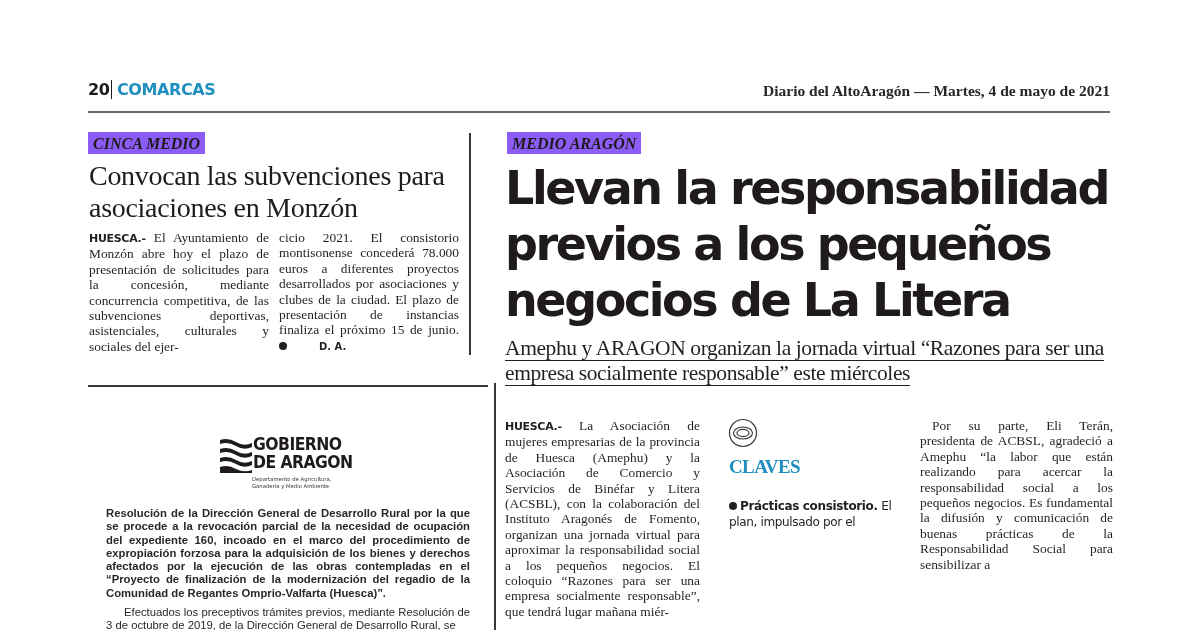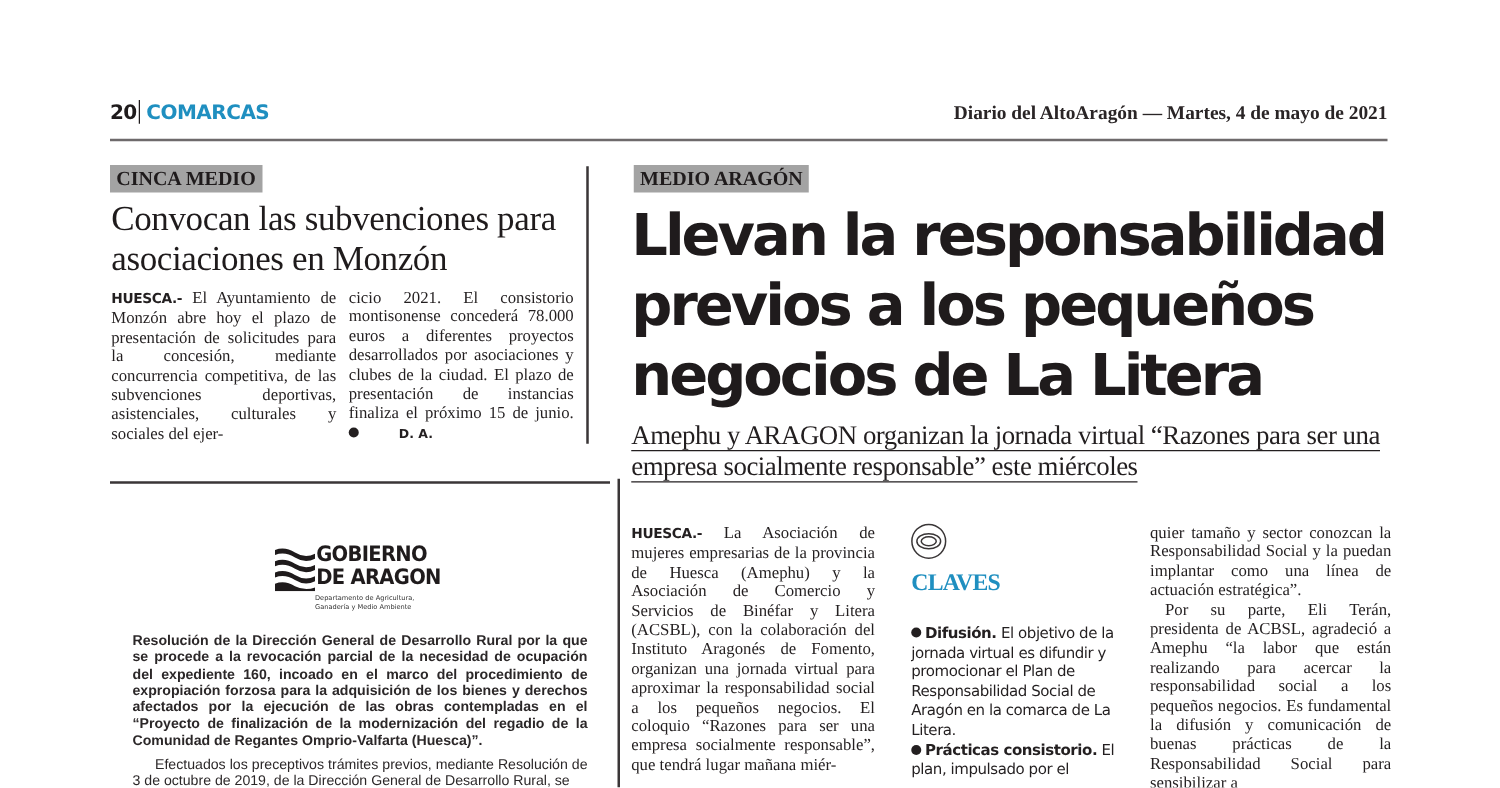--- a/index.html
+++ b/index.html
@@ -9,21 +9,21 @@
   .abs { position: absolute; }
 
   
   .page-num { left: 88px; top: 80px; font-family: "DejaVu Sans", sans-serif; font-weight: bold; font-size: 16px; color: #1f1b1c; letter-spacing: -0.5px; }
   .page-sep { left: 111px; top: 80px; width: 1px; height: 19px; background: #1f1b1c; }
   .section { left: 117px; top: 80px; font-family: "DejaVu Sans", sans-serif; font-weight: bold; font-size: 16px; color: #1f8fc0; letter-spacing: -0.4px; }
   .masthead { right: 90px; top: 82px; font-family: "Liberation Serif", serif; font-weight: bold; font-size: 15.5px; color: #2a2526; }
   .top-rule { left: 88px; top: 111px; width: 1022px; height: 2px; background: #6e6a6b; }
 
   
-  .tag { background: #a3a3a3; font-family: "Liberation Serif", serif; font-weight: bold; font-size: 16px; color: #1f1b1c; padding: 1px 5px 0 5px; line-height: 21px; }
+  .tag { background: #8b5cf6; font-family: "Liberation Serif", serif; font-weight: bold; font-size: 16px; color: #1f1b1c; padding: 1px 5px 0 5px; line-height: 21px; font-style: italic; }
 
   
   .tag-left { left: 88px; top: 132px; }
   .headline-left { left: 89px; top: 160px; width: 375px; font-family: "Liberation Serif", serif; font-size: 28px; line-height: 32px; color: #1f1b1c; letter-spacing: -0.3px; }
   .body-left { top: 230px; width: 180px; font-family: "Liberation Serif", serif; font-size: 13.4px; line-height: 15.4px; text-align: justify; color: #231f20; }
   .body-left.c1 { left: 89px; }
   .body-left.c2 { left: 279px; }
   .lead { font-family: "DejaVu Sans", sans-serif; font-weight: bold; font-size: 11px; letter-spacing: -0.3px; }
   .sig { font-family: "DejaVu Sans", sans-serif; font-weight: bold; font-size: 10px; padding-left: 29px; }
 
@@ -84,26 +84,24 @@
 
 <div class="abs claves-icon">
   <svg width="30" height="30" viewBox="0 0 30 30">
     <circle cx="15" cy="15" r="13.5" fill="none" stroke="#3a3637" stroke-width="1.2"></circle>
     <ellipse cx="15" cy="15" rx="9.5" ry="6" fill="none" stroke="#3a3637" stroke-width="1.2"></ellipse>
     <ellipse cx="15" cy="15" rx="6" ry="3.6" fill="none" stroke="#3a3637" stroke-width="1.2"></ellipse>
   </svg>
 </div>
 <div class="abs claves-title">CLAVES</div>
 <div class="abs claves-body">
-  <div><span class="bullet"></span><b>Difusión.</b><span> El objetivo de la jornada virtual es difundir y promocionar el Plan de Responsabilidad Social de Aragón en la comarca de La Litera.</span></div>
   <div><span class="bullet"></span><b>Prácticas consistorio.</b><span> El plan, impulsado por el</span></div>
 </div>
 
 <div class="abs body-right-c3">
-  <span>quier tamaño y sector conozcan la Responsabilidad Social y la puedan implantar como una línea de actuación estratégica”.</span>
   <span class="indent">Por su parte, Eli Terán, presidenta de ACBSL, agradeció a Amephu “la labor que están realizando para acercar la responsabilidad social a los pequeños negocios. Es fundamental la difusión y comunicación de buenas prácticas de la Responsabilidad Social para sensibilizar a</span>
 </div>
 
 <div class="abs ad"></div>
 <div class="abs ad-logo">
   <svg class="logo-mark" viewBox="0 0 32 36">
     <path d="M0 3 Q8 0 16 5 Q24 10 32 6 L32 10 Q24 14 16 9 Q8 4 0 7 Z" fill="#1f1b1c"></path>
     <path d="M0 12 Q8 9 16 14 Q24 19 32 15 L32 19 Q24 23 16 18 Q8 13 0 16 Z" fill="#1f1b1c"></path>
     <path d="M0 21 Q8 18 16 23 Q24 28 32 24 L32 28 Q24 32 16 27 Q8 22 0 25 Z" fill="#1f1b1c"></path>
     <path d="M0 30 Q8 27 16 32 Q24 36 32 33 L32 36 L0 36 Z" fill="#1f1b1c"></path>

